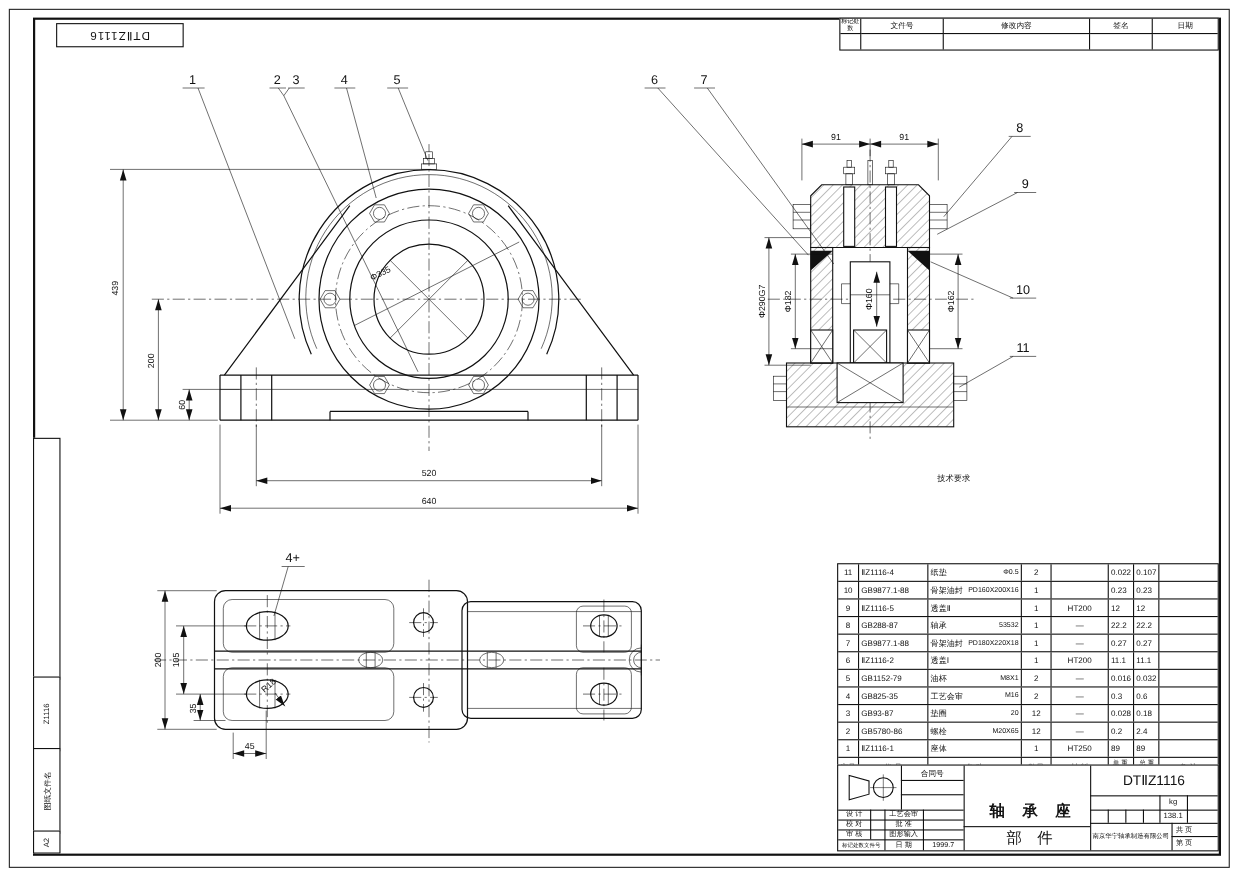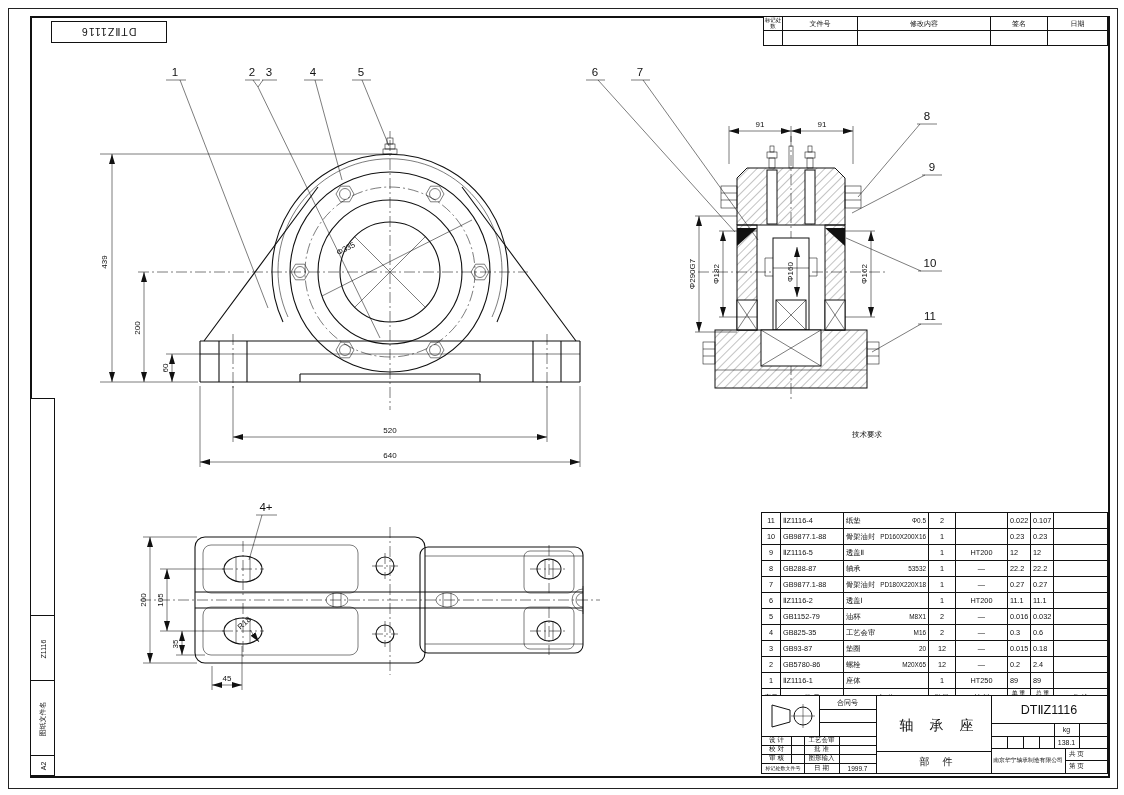--- a/index.html
+++ b/index.html
@@ -435,21 +435,21 @@
   </div>
   <div class="bom-row">
     <div class="c">3</div>
     <div>GB93-87</div>
     <div class="nm">
         <span>垫圈</span>
         <span class="spec">20</span>
       </div>
     <div class="c">12</div>
     <div class="c">—</div>
-    <div>0.015</div>
+    <div>0.028</div>
     <div>0.18</div>
     <div></div>
   </div>
   <div class="bom-row">
     <div class="c">2</div>
     <div>GB5780-86</div>
     <div class="nm">
         <span>螺栓</span>
         <span class="spec">M20X65</span>
       </div>
@@ -527,21 +527,21 @@
   <div class="t" style="left:57px;top:0;width:57px;height:13px;font-size:7px;">合同号</div>
   <div class="t" style="left:0;top:40px;width:29px;height:9px;font-size:6.5px;">设 计</div>
   <div class="t" style="left:0;top:49px;width:29px;height:9px;font-size:6.5px;">校 对</div>
   <div class="t" style="left:0;top:58px;width:29px;height:9px;font-size:6.5px;">审 核</div>
   <div class="t" style="left:0;top:67px;width:42px;height:10px;font-size:5px;">标记处数文件号</div>
   <div class="t" style="left:42px;top:40px;width:35px;height:9px;font-size:6.5px;">工艺会审</div>
   <div class="t" style="left:42px;top:49px;width:35px;height:9px;font-size:6.5px;">批 准</div>
   <div class="t" style="left:42px;top:58px;width:35px;height:9px;font-size:6.5px;">图形输入</div>
   <div class="t" style="left:42px;top:67px;width:35px;height:10px;font-size:6.5px;">日 期</div>
   <div class="t" style="left:77px;top:67px;width:37px;height:10px;font-size:6.5px;">1999.7</div>
-  <div class="t" style="left:114px;top:2px;width:115px;height:55px;font-size:14px;letter-spacing:6px;padding-left:6px;">轴 承 座</div>
-  <div class="t" style="left:114px;top:55px;width:115px;height:22px;font-size:10px;letter-spacing:5px;padding-left:5px;text-align:right;">部 件</div>
+  <div class="t" style="left:114px;top:14px;width:115px;height:55px;font-size:14px;letter-spacing:6px;padding-left:6px;font-weight:bold;">轴 承 座</div>
+  <div class="t" style="left:114px;top:55px;width:115px;height:22px;font-size:14px;letter-spacing:5px;padding-left:5px;text-align:right;">部 件</div>
   <div class="t" style="left:229px;top:0;width:116px;height:27px;font-size:12.5px;">DTⅡZ1116</div>
   <div class="t" style="left:292px;top:27px;width:25px;height:13px;font-size:7px;">kg</div>
   <div class="t" style="left:292px;top:40px;width:25px;height:12px;font-size:7px;">138.1</div>
   <div class="t" style="left:229px;top:52px;width:74px;height:25px;font-size:5.8px;">南京华宁轴承制造有限公司</div>
   <div class="t" style="left:303px;top:52px;width:42px;height:12px;font-size:6.5px;justify-content:space-between;padding:0 4px;">共  页</div>
   <div class="t" style="left:303px;top:64px;width:42px;height:13px;font-size:6.5px;justify-content:space-between;padding:0 4px;">第  页</div>
 </div>
 
 </body></html>

